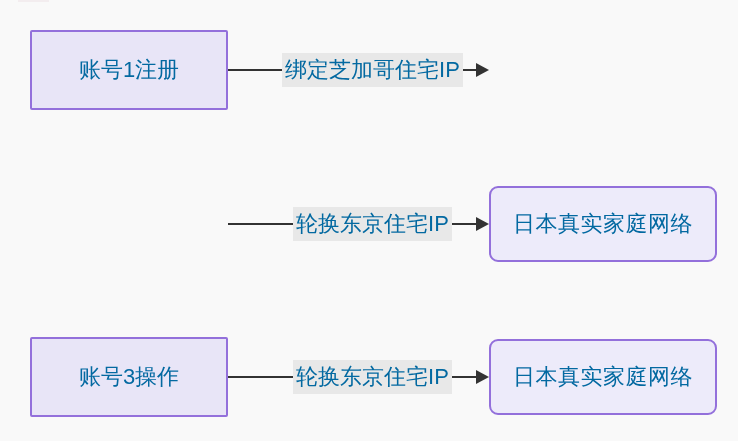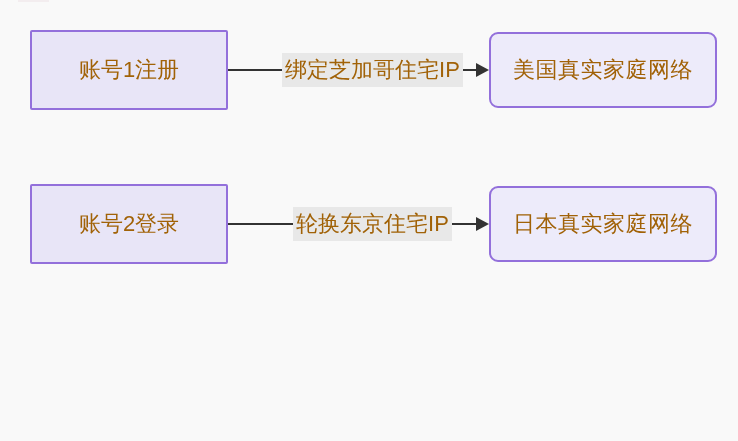--- a/index.html
+++ b/index.html
@@ -6,21 +6,21 @@
     margin: 0;
     padding: 0;
   }
   .canvas {
     position: relative;
     width: 738px;
     height: 441px;
     background: #f9f9f9;
     overflow: hidden;
     font-family: "Liberation Sans", "DejaVu Sans", sans-serif;
-    color: #a16207;
+    color: #0369a1;
   }
   .artifact {
     position: absolute;
     left: 18px;
     top: 0;
     width: 31px;
     height: 2px;
     background: #f3edef;
   }
   .flow-row {
@@ -110,32 +110,39 @@
 
   <div class="flow-row row-1">
     <div class="source-node">
       <span>账号1注册</span>
     </div>
     <div class="edge-line"></div>
     <div class="arrowhead"></div>
     <div class="edge-label-wrap">
       <span class="edge-label">绑定芝加哥住宅IP</span>
     </div>
+  </div>
+
+  <div class="flow-row row-2">
+    <div class="edge-line"></div>
+    <div class="arrowhead"></div>
+    <div class="edge-label-wrap">
+      <span class="edge-label">轮换东京住宅IP</span>
+    </div>
     <div class="target-node">
-      <span>美国真实家庭网络</span>
+      <span>日本真实家庭网络</span>
     </div>
   </div>
 
-  <div class="flow-row row-2">
+  <div class="flow-row row-3">
     <div class="source-node">
-      <span>账号2登录</span>
+      <span>账号3操作</span>
     </div>
     <div class="edge-line"></div>
     <div class="arrowhead"></div>
     <div class="edge-label-wrap">
       <span class="edge-label">轮换东京住宅IP</span>
     </div>
     <div class="target-node">
       <span>日本真实家庭网络</span>
     </div>
   </div>
-
 </div>
 
 </body></html>

